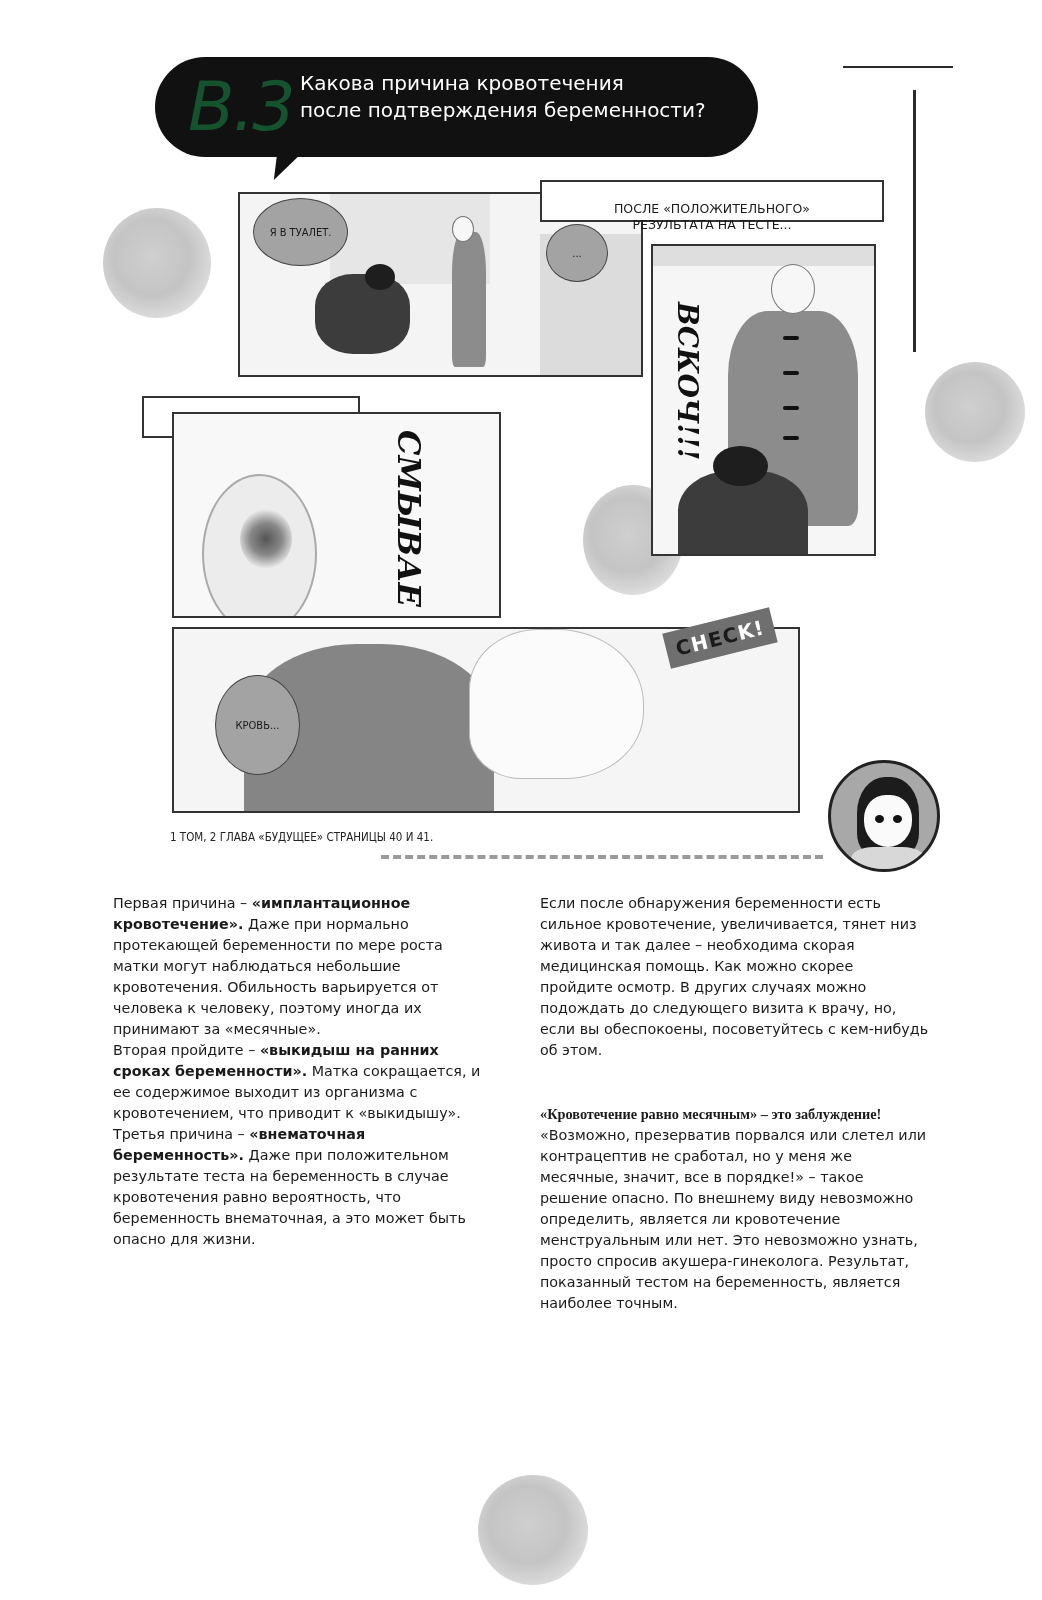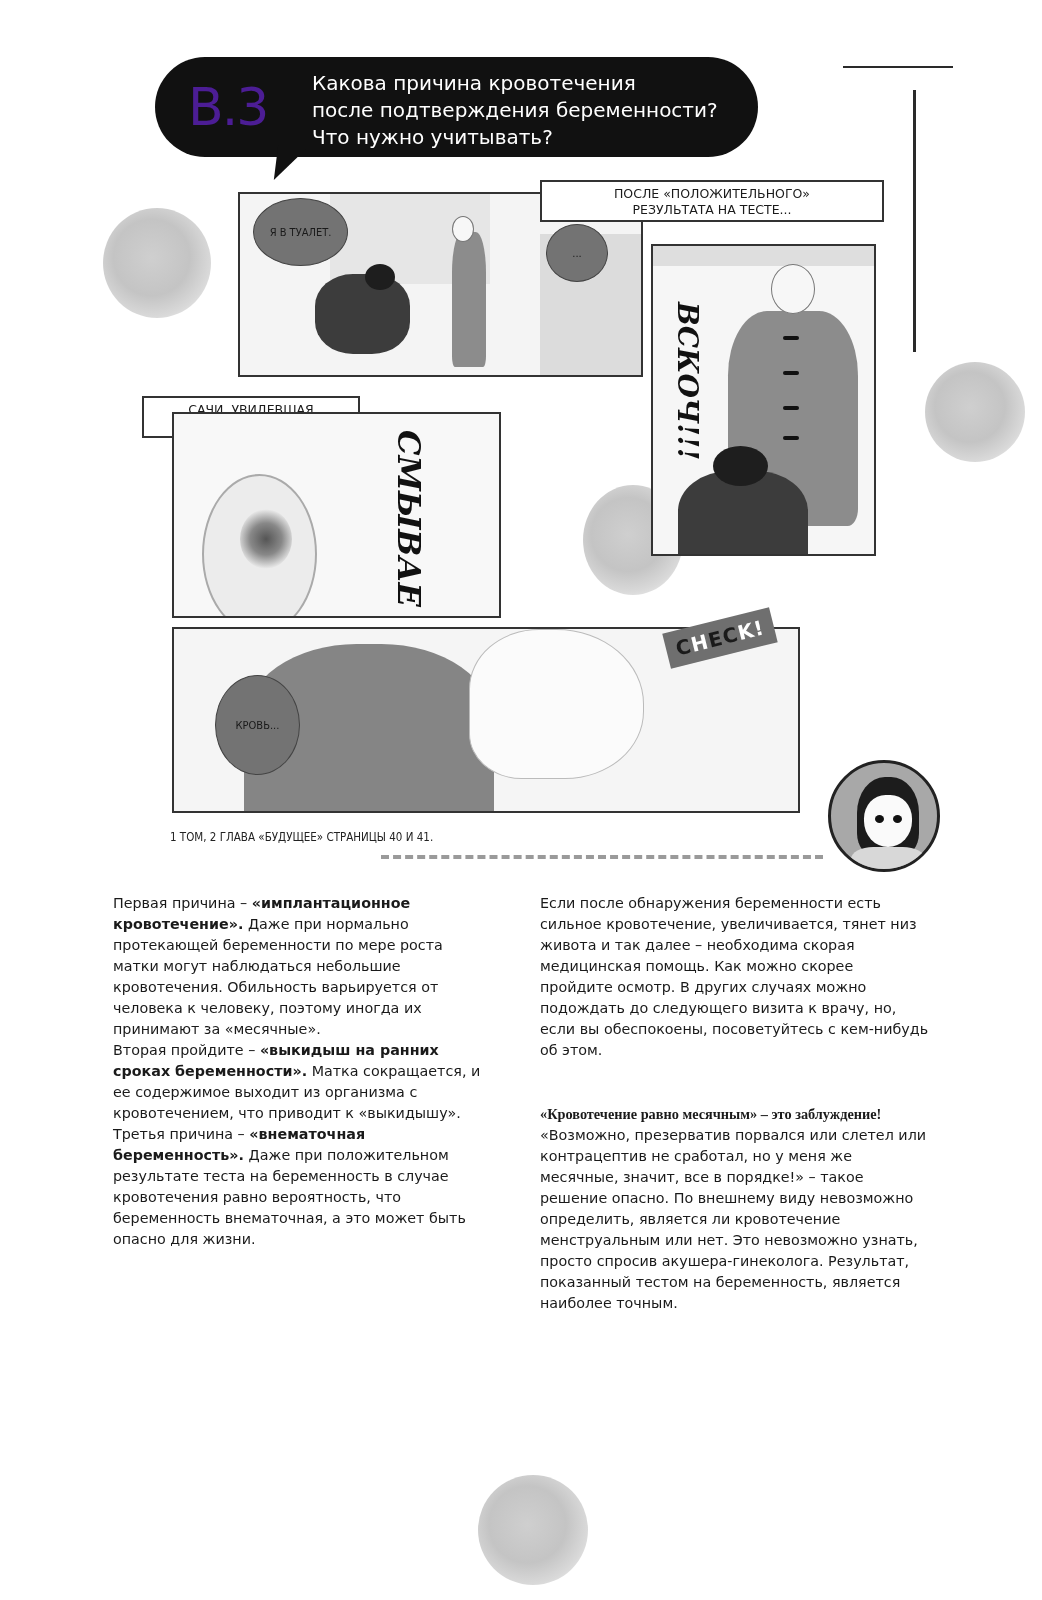--- a/index.html
+++ b/index.html
@@ -7,35 +7,35 @@
   body { position: relative; font-family: "DejaVu Sans", sans-serif; color: #1a1a1a; }
 
   .blob { position: absolute; border-radius: 50%;
     background: radial-gradient(circle at 45% 45%, #cfcfcf 0%, #c4c4c4 45%, #d9d9d9 70%, rgba(230,230,230,0) 100%); }
 
   .header-bubble { position: absolute; left: 155px; top: 57px; width: 603px; height: 100px;
     background: #111; border-radius: 50px; }
   .header-tail { position: absolute; left: 270px; top: 145px; width: 0; height: 0;
     border-left: 12px solid transparent; border-right: 20px solid transparent; border-top: 35px solid #111;
     transform: skewX(-25deg); }
-  .header-num { position: absolute; left: 188px; top: 70px; color: #4c1d95; font-size: 52px;
-    font-family: "DejaVu Sans", sans-serif; letter-spacing: -2px; line-height: 74px; }
+  .header-num { position: absolute; left: 188px; top: 70px; color: #14532d; font-size: 68px;
+    font-family: "DejaVu Sans", sans-serif; letter-spacing: -2px; line-height: 74px; font-style: italic; }
   .header-q { position: absolute; left: 300px; top: 70px; color: #fff; font-size: 20px; line-height: 27px;
-    font-family: "DejaVu Sans", sans-serif; margin-left: 12px; }
+    font-family: "DejaVu Sans", sans-serif; }
   .header-q span { display: block; }
 
   .deco-h { position: absolute; left: 843px; top: 66px; width: 110px; height: 2px; background: #2a2a2a; }
   .deco-v { position: absolute; left: 913px; top: 90px; width: 3px; height: 262px; background: #2a2a2a; }
 
   .panel { position: absolute; border: 2px solid #333; background: #f4f4f4; overflow: hidden; }
   .caption { position: absolute; border: 2px solid #333; background: #fff; text-align: center;
-    font-size: 12.5px; line-height: 16px; padding-top: 4px; font-family: "DejaVu Sans", sans-serif; }
+    font-size: 12.5px; line-height: 16px; padding-top: 19px; font-family: "DejaVu Sans", sans-serif; }
   .caption span { display: block; }
 
-  .speech { position: absolute; background: #737373; border: 1.5px solid #444; border-radius: 50%;
+  .speech { position: absolute; background: #a3a3a3; border: 1.5px solid #444; border-radius: 50%;
     display: flex; align-items: center; justify-content: center; font-size: 11px;
     font-family: "DejaVu Sans Condensed", "DejaVu Sans", sans-serif; }
 
   
   .wall { position: absolute; background: #e6e6e6; }
   .coat { position: absolute; background: #8c8c8c; border-radius: 30% 30% 8% 8%; }
   .dark { position: absolute; background: #3c3c3c; border-radius: 40%; }
   .hair { position: absolute; background: #1e1e1e; border-radius: 50%; }
   .face { position: absolute; background: #f7f7f7; border: 1px solid #777; border-radius: 50%; }
   .toggle { position: absolute; width: 16px; height: 4px; background: #111; border-radius: 2px; }
@@ -75,21 +75,20 @@
 <div class="blob" style="left:925px;top:362px;width:100px;height:100px;"></div>
 <div class="blob" style="left:583px;top:485px;width:100px;height:110px;"></div>
 <div class="blob" style="left:478px;top:1475px;width:110px;height:110px;"></div>
 
 <div class="header-bubble"></div>
 <div class="header-tail"></div>
 <div class="header-num">В.3</div>
 <div class="header-q">
   <span>Какова причина кровотечения</span>
   <span>после подтверждения беременности?</span>
-  <span>Что нужно учитывать?</span>
 </div>
 <div class="deco-h"></div>
 <div class="deco-v"></div>
 
 <div class="panel" style="left:238px;top:192px;width:405px;height:185px;">
   <div class="wall" style="left:90px;top:0;width:160px;height:90px;"></div>
   <div class="wall" style="left:300px;top:40px;width:105px;height:145px;background:#dcdcdc;"></div>
   <div class="dark" style="left:75px;top:80px;width:95px;height:80px;"></div>
   <div class="hair" style="left:125px;top:70px;width:30px;height:26px;"></div>
   <div class="coat" style="left:212px;top:38px;width:34px;height:135px;"></div>

